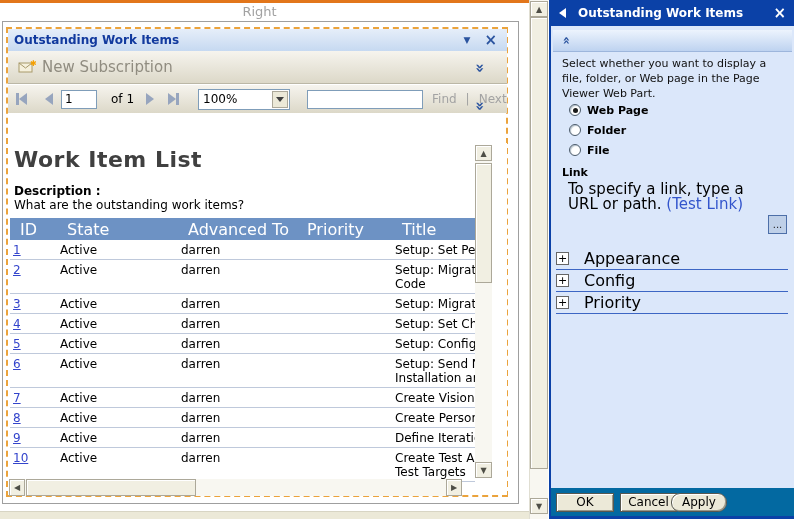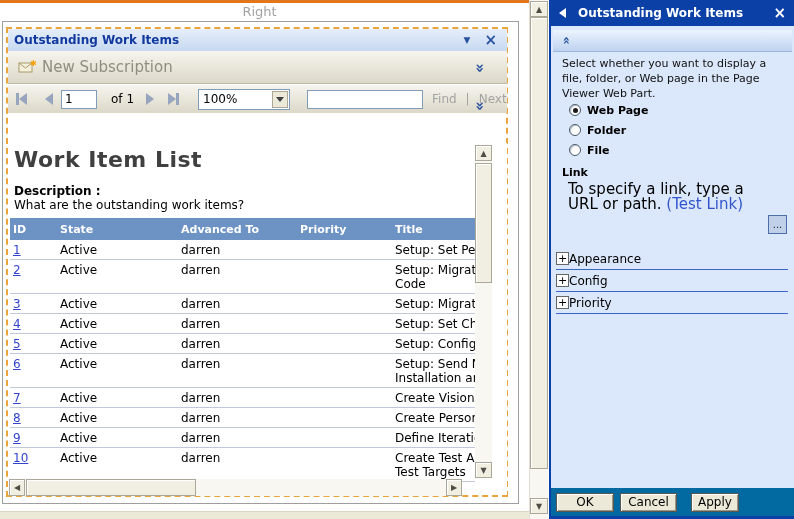--- a/index.html
+++ b/index.html
@@ -51,21 +51,21 @@
   .icon16 { width:17px; height:17px; margin-left:20px; }
 
   
   .viewport { left:8px; top:143px; width:499px; height:352px; background:#fff; overflow:hidden; }
   .rpt-title { left:14px; top:147px; font-size:22px; font-weight:bold; color:#404040; letter-spacing:0.5px; }
   .rpt-desc-label { left:14px; top:184px; font-weight:bold; font-size:12px; }
   .rpt-desc { left:14px; top:198px; font-size:12px; }
 
   .rtable { left:10px; top:218px; width:465px; }
   .thead { display:flex; background:#6D92C4; height:22px; align-items:center; }
-  .th { color:#fff; font-weight:bold; font-size:11px; padding-left:3px; }
+  .th { color:#fff; font-weight:normal; font-size:16px; padding-left:10px; }
   .trow { display:flex; border-bottom:1px solid #BFC9DB; height:20px; overflow:hidden; }
   .trow.tall { height:34px; }
   .tc { padding:3px 0 0 3px; font-size:12px; white-space:nowrap; overflow:hidden; line-height:14px; }
   .c-id { width:47px; }
   .c-state { width:121px; }
   .c-assigned { width:119px; }
   .c-priority { width:95px; }
   .c-title { width:83px; }
   .idlink { color:#3344CC; text-decoration:underline; cursor:pointer; }
 
@@ -111,28 +111,28 @@
   .link-instruction { left:568px; top:182px; width:202px; font-size:15px; line-height:15px; }
   .test-link { color:#3355CC; }
   .url-input { left:566px; top:214px; width:197px; height:20px; background:#fff; border:1px solid #7F9DB9;
     font-family:"DejaVu Sans",sans-serif; font-size:11.5px; padding:0 2px; }
   .browse-btn { left:768px; top:215px; width:19px; height:19px; background:#BFD0E8; border:1px solid #4D6FA8;
     font-size:10px; color:#222; display:flex; align-items:center; justify-content:center; }
   .sections { left:556px; top:248px; width:232px; }
   .section-row { display:flex; align-items:center; height:22px; border-bottom:1px solid #3C66C4; }
   .plusbox { width:13px; height:13px; border:1px solid #666; background:#fff; font-size:11px; line-height:11px;
     display:flex; align-items:center; justify-content:center; color:#000; }
-  .section-label { font-size:12px; }
+  .section-label { margin-left:15px; font-size:16px; }
   .btn-bar { left:551px; top:488px; width:243px; height:28px; background:#0369a1; }
   .xpbtn { position:absolute; top:5px; height:19px; background:#ECE9D8; border:1px solid #585850;
     box-shadow:inset 1px 1px 0 #fff, inset -1px -1px 0 #9A9788; font-family:"DejaVu Sans",sans-serif;
     font-size:12px; color:#000; text-align:center; line-height:17px; }
   .btn-ok { left:5px; width:58px; }
   .btn-cancel { left:69px; width:57px; }
-  .btn-apply { left:140px; width:48px; }
+  .btn-apply { left:120px; width:56px;border-radius:9px; }
 </style>
 </head>
 <body>
 
 <div id="screen">
 
   <div class="abs topline"></div>
   <div class="abs zone-label">Right</div>
   <div class="abs zone-box"></div>
 

